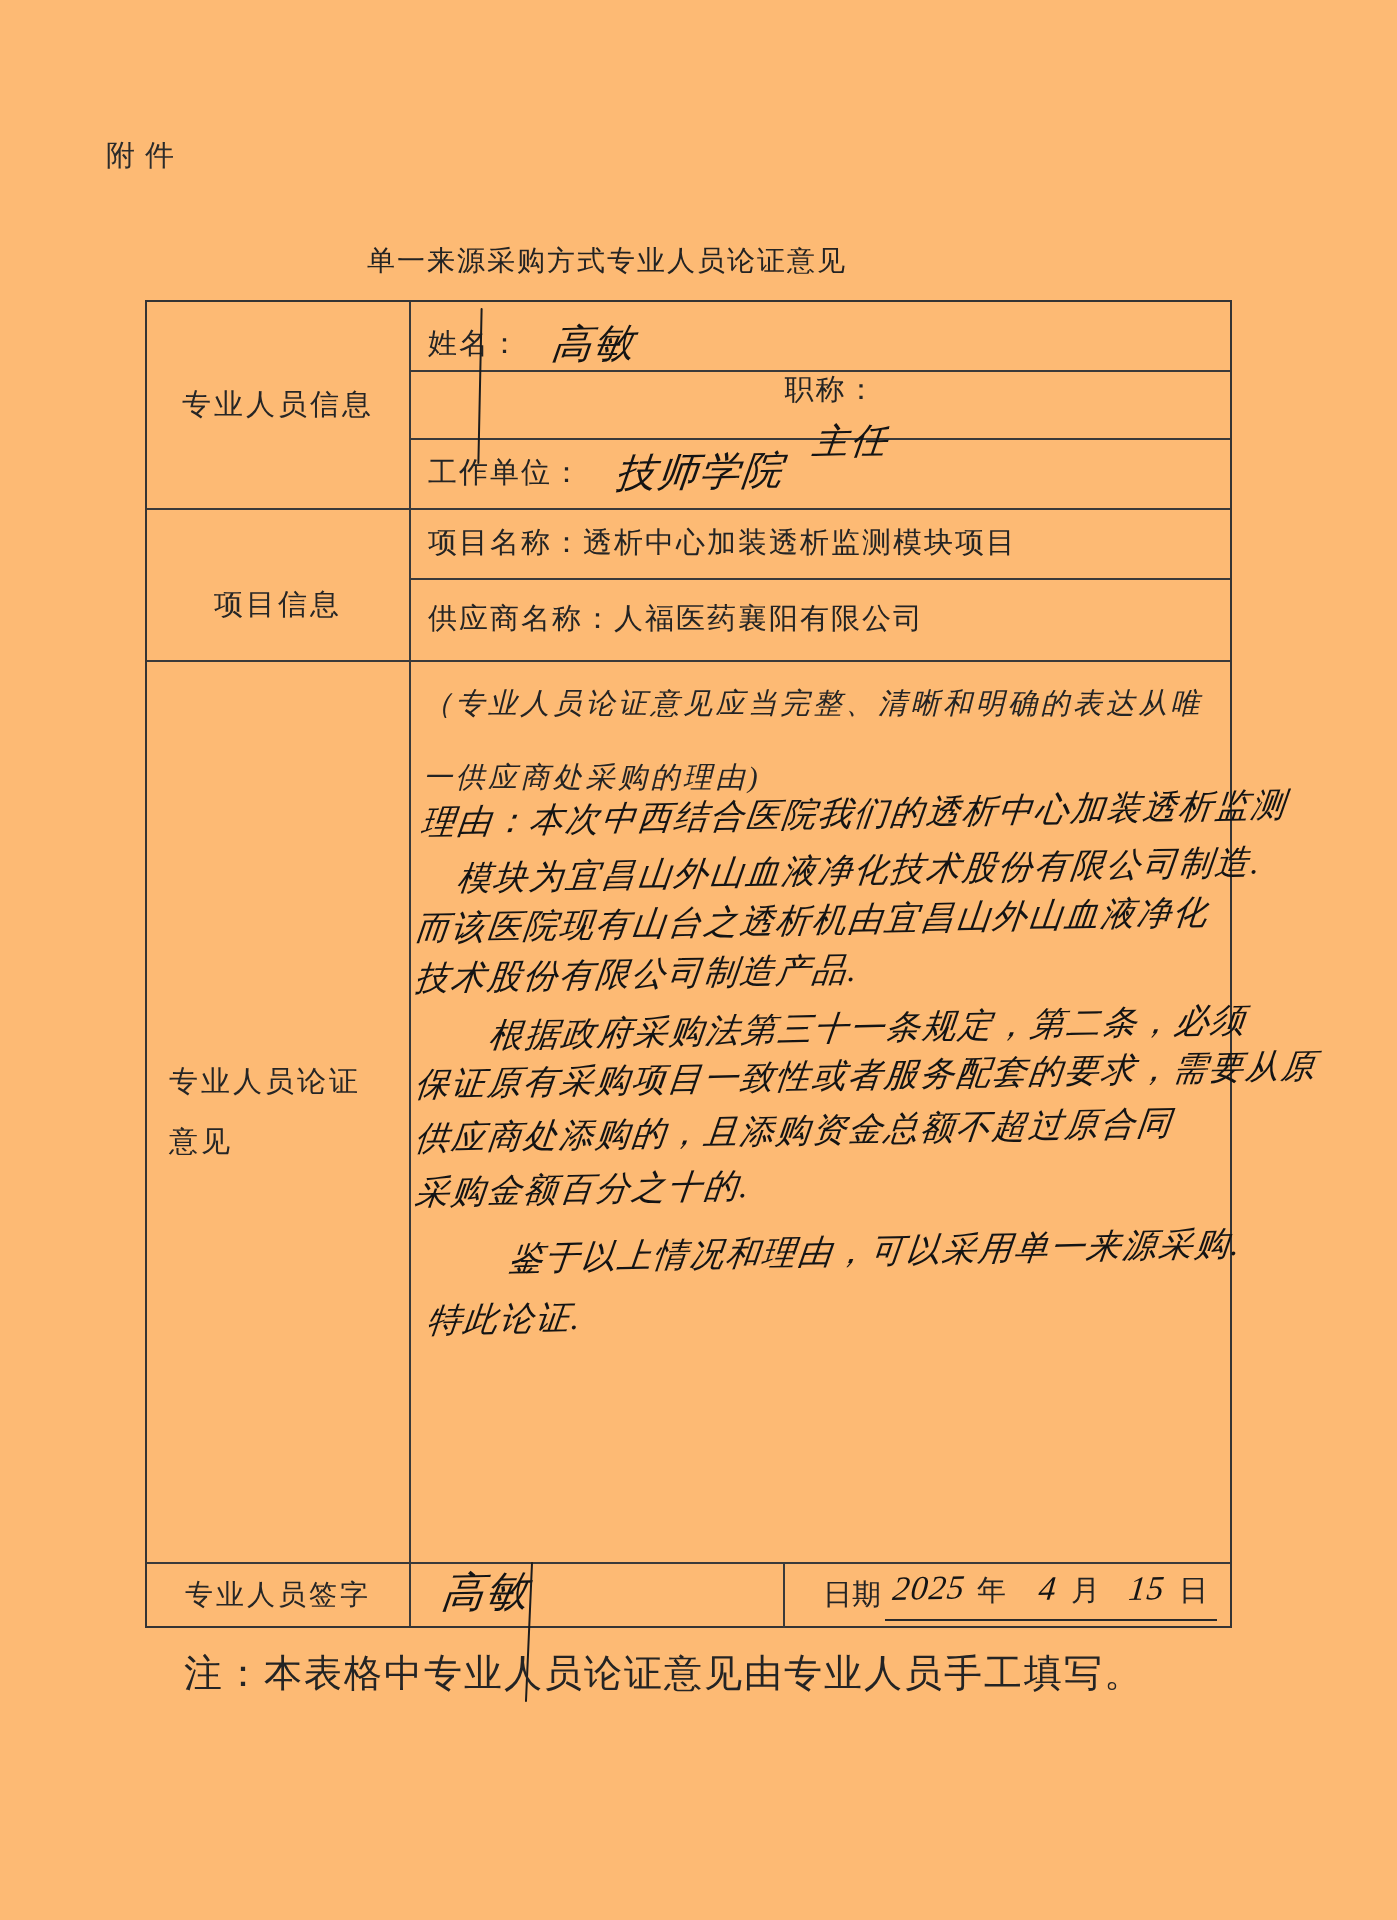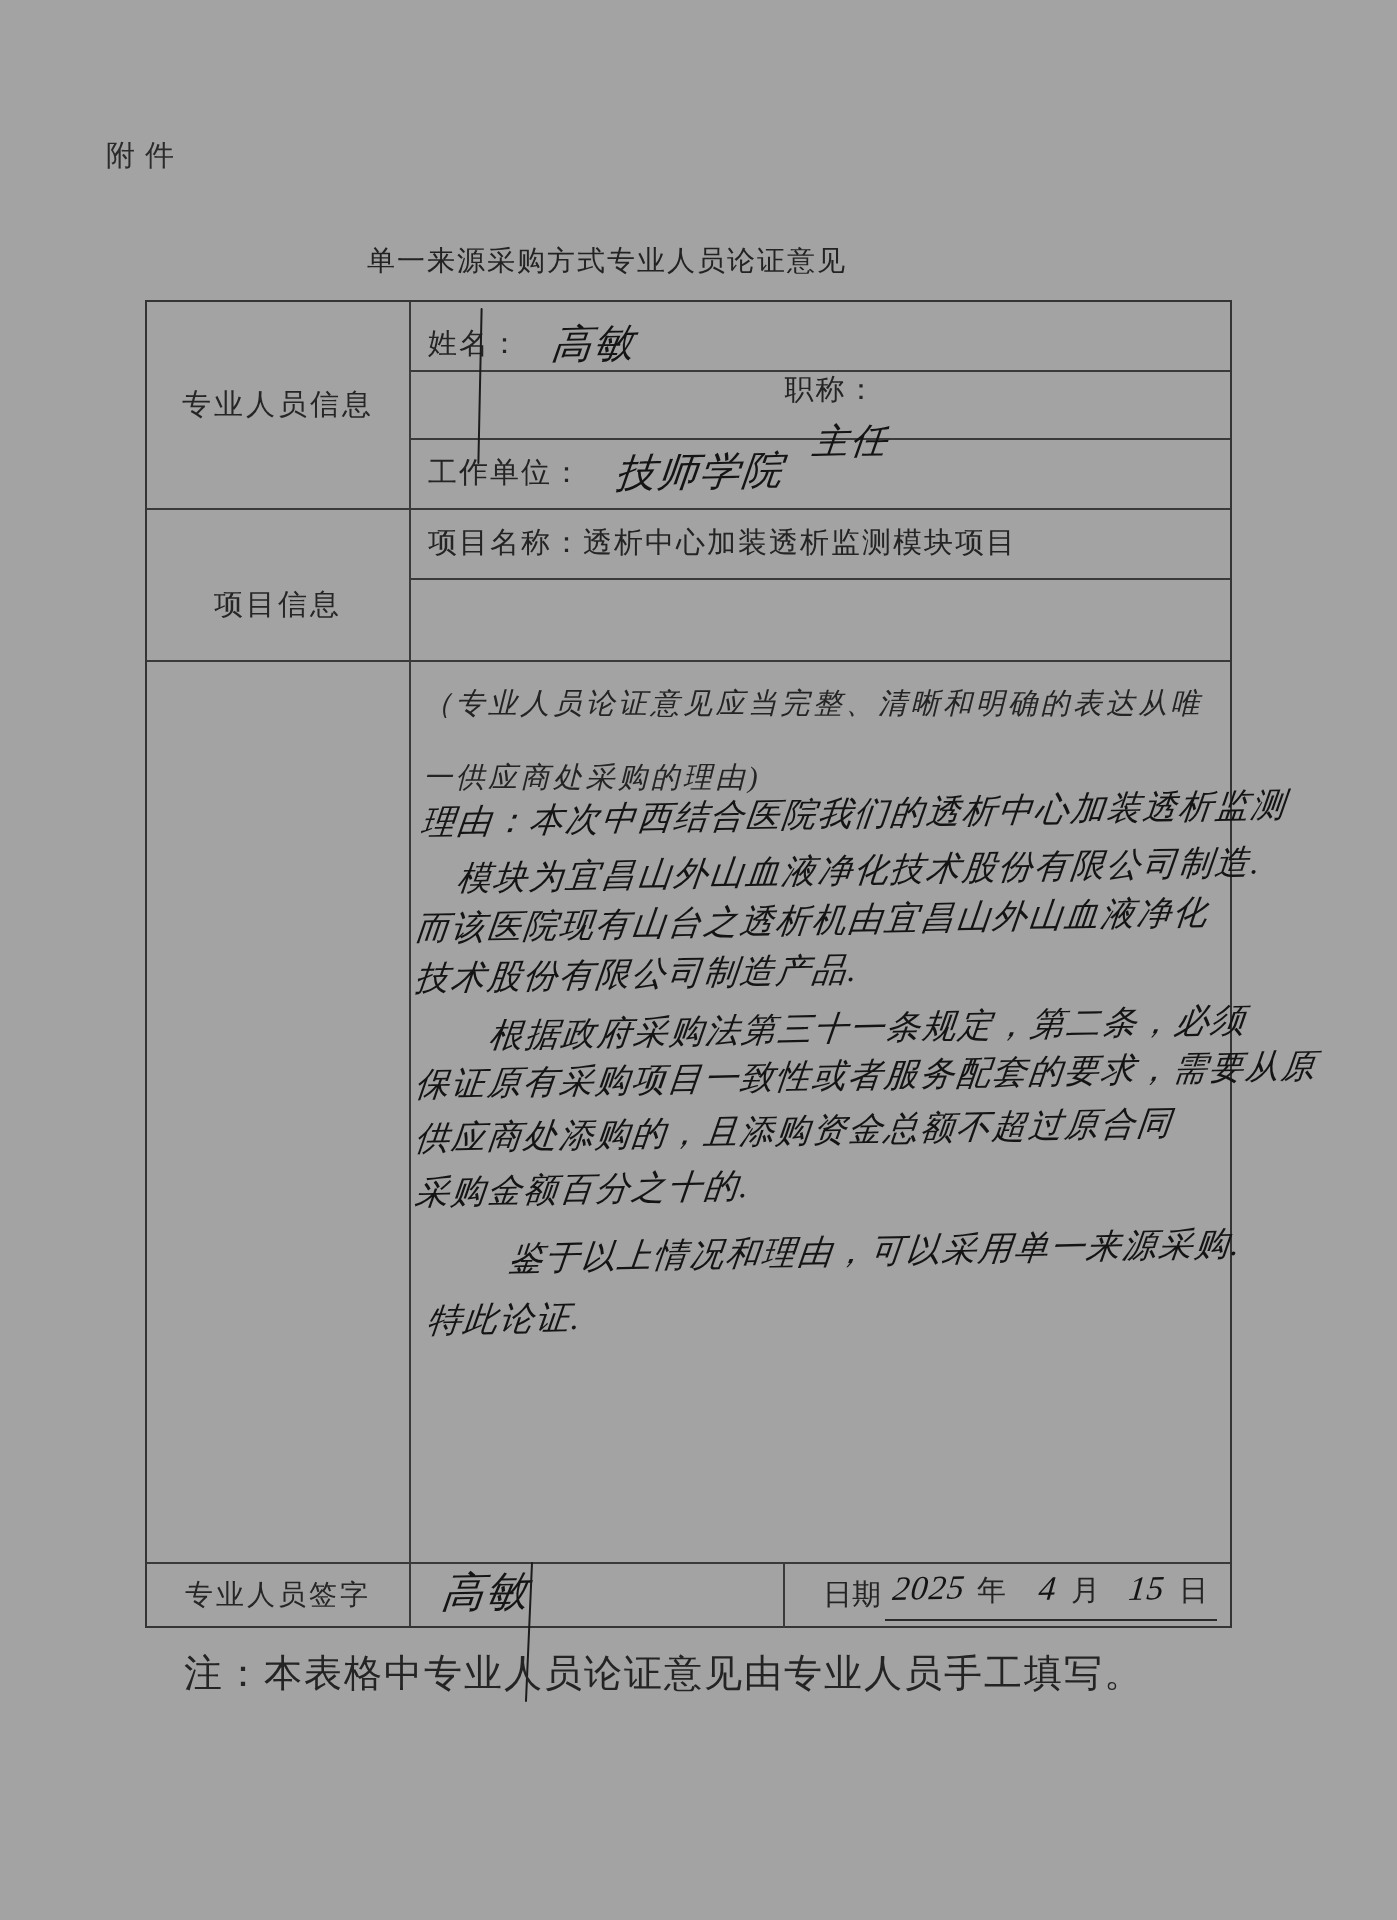--- a/index.html
+++ b/index.html
@@ -1,19 +1,19 @@
 <!DOCTYPE html>
 <html><head>
 <meta charset="utf-8">
 <style>
   html,body{margin:0;padding:0;background:#e9e9e7;}
   .page{
     position:relative;
     width:1397px;height:1920px;
-    background:#a3a3a3;
+    background:#fdba74;
     font-family:"Liberation Serif","DejaVu Serif",serif;
     color:#1f1f1f;
     overflow:hidden;
   }
   .printed{font-family:"Liberation Serif","DejaVu Serif",serif;}
   .attachment{
     position:absolute;left:106px;top:136px;
     font-size:29px;letter-spacing:10px;color:#2b2b2b;
   }
   .doc-title{
@@ -136,39 +136,47 @@
     <div class="hline hl-r1"></div>
     <div class="hline hl-r2"></div>
     <div class="hline hl-s1"></div>
     <div class="hline hl-r4"></div>
     <div class="hline hl-s2"></div>
     <div class="hline hl-s3"></div>
     <div class="vline div-sig"></div>
 
     <div class="cell label-cell lc-personnel">专业人员信息</div>
     <div class="cell label-cell lc-project">项目信息</div>
+    <div class="cell label-cell lc-opinion">
+      <div class="l1">专业人员论证</div>
+      <div class="l2">意见</div>
+    </div>
     <div class="cell label-cell lc-signature">专业人员签字</div>
 
     <div class="cell field-cell fc-name">
       <span>姓名：</span>
       <span class="hw hw-name">高敏</span>
     </div>
     <div class="cell field-cell fc-title">
       <span>职称：</span>
       <span class="hw hw-title">主任</span>
     </div>
     <div class="cell field-cell fc-unit">
       <span>工作单位：</span>
       <span class="hw hw-unit">技师学院</span>
     </div>
     <div class="pen-stroke stroke-name"></div>
 
     <div class="cell field-cell fc-project">
       <span>项目名称：</span>
       <span>透析中心加装透析监测模块项目</span>
+    </div>
+    <div class="cell field-cell fc-supplier">
+      <span>供应商名称：</span>
+      <span>人福医药襄阳有限公司</span>
     </div>
 
     <div class="opinion-cell">
       <div class="instr instr-1">（专业人员论证意见应当完整、清晰和明确的表达从唯</div>
       <div class="instr instr-2">一供应商处采购的理由)</div>
       <div class="hw hw-line ol1">理由：本次中西结合医院我们的透析中心加装透析监测</div>
       <div class="hw hw-line ol2">模块为宜昌山外山血液净化技术股份有限公司制造.</div>
       <div class="hw hw-line ol3">而该医院现有山台之透析机由宜昌山外山血液净化</div>
       <div class="hw hw-line ol4">技术股份有限公司制造产品.</div>
       <div class="hw hw-line ol5">根据政府采购法第三十一条规定，第二条，必须</div>

